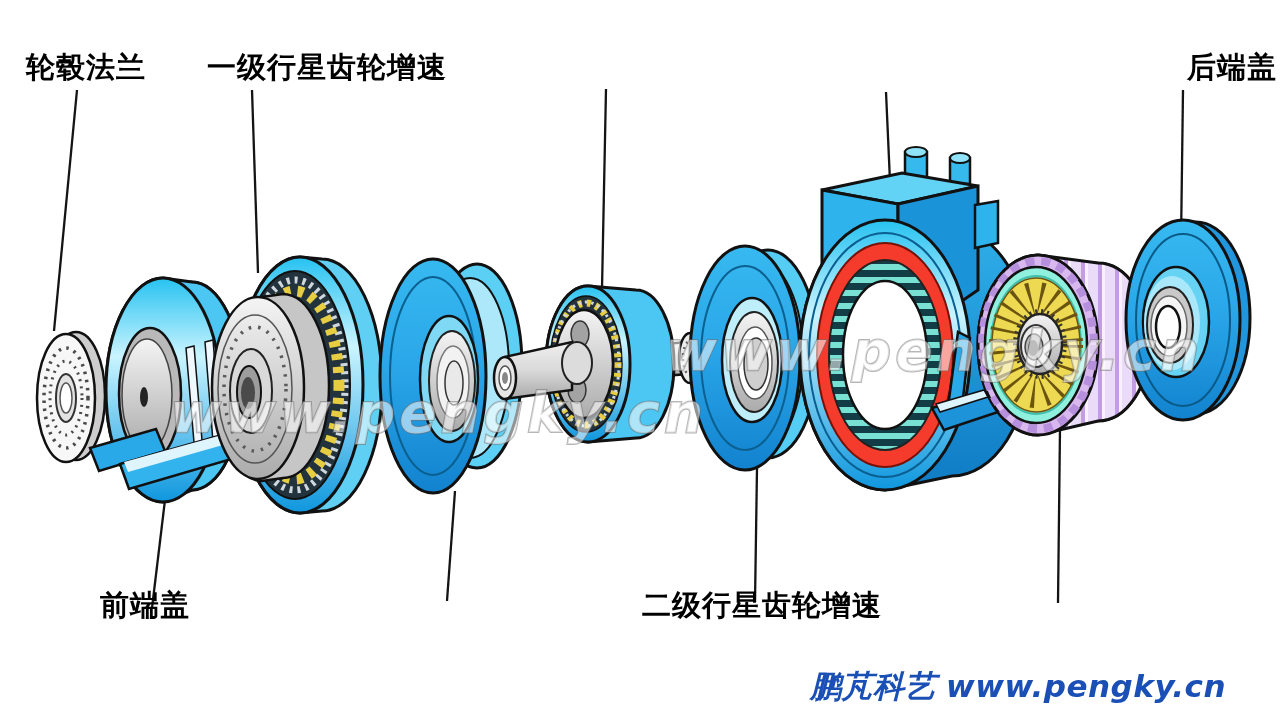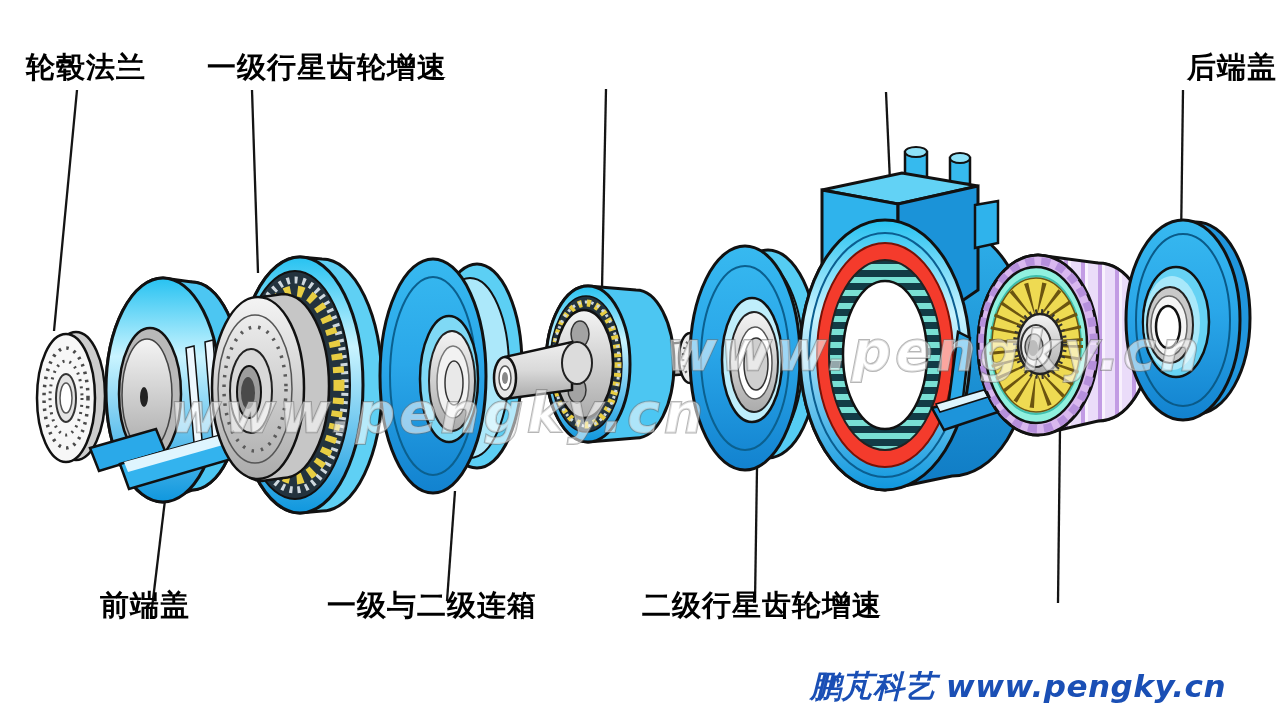--- a/index.html
+++ b/index.html
@@ -205,19 +205,18 @@
   </g>
 
   <text x="170" y="432" font-size="55" font-style="italic" font-weight="bold" letter-spacing="4" fill="rgba(255,255,255,0.55)" stroke="rgba(110,110,110,0.5)" stroke-width="2" paint-order="stroke">www.pengky.cn</text>
   <text x="666" y="370" font-size="55" font-style="italic" font-weight="bold" letter-spacing="4" fill="rgba(255,255,255,0.55)" stroke="rgba(110,110,110,0.5)" stroke-width="2" paint-order="stroke">www.pengky.cn</text>
 </svg>
 
   <div class="lbl top" style="left:86px">轮毂法兰</div>
   <div class="lbl top" style="left:327px">一级行星齿轮增速</div>
   <div class="lbl top" style="left:1232px">后端盖</div>
   <div class="lbl bottom" style="left:145px">前端盖</div>
-  <div class="lbl bottom" style="left:432px">一级与二级连箱</div>
   <div class="lbl bottom" style="left:762px">二级行星齿轮增速</div>
 
   <div class="footer">
     <span class="brand">鹏芃科艺</span><span>www.pengky.cn</span>
   </div>
 </div>
 
 </body></html>

